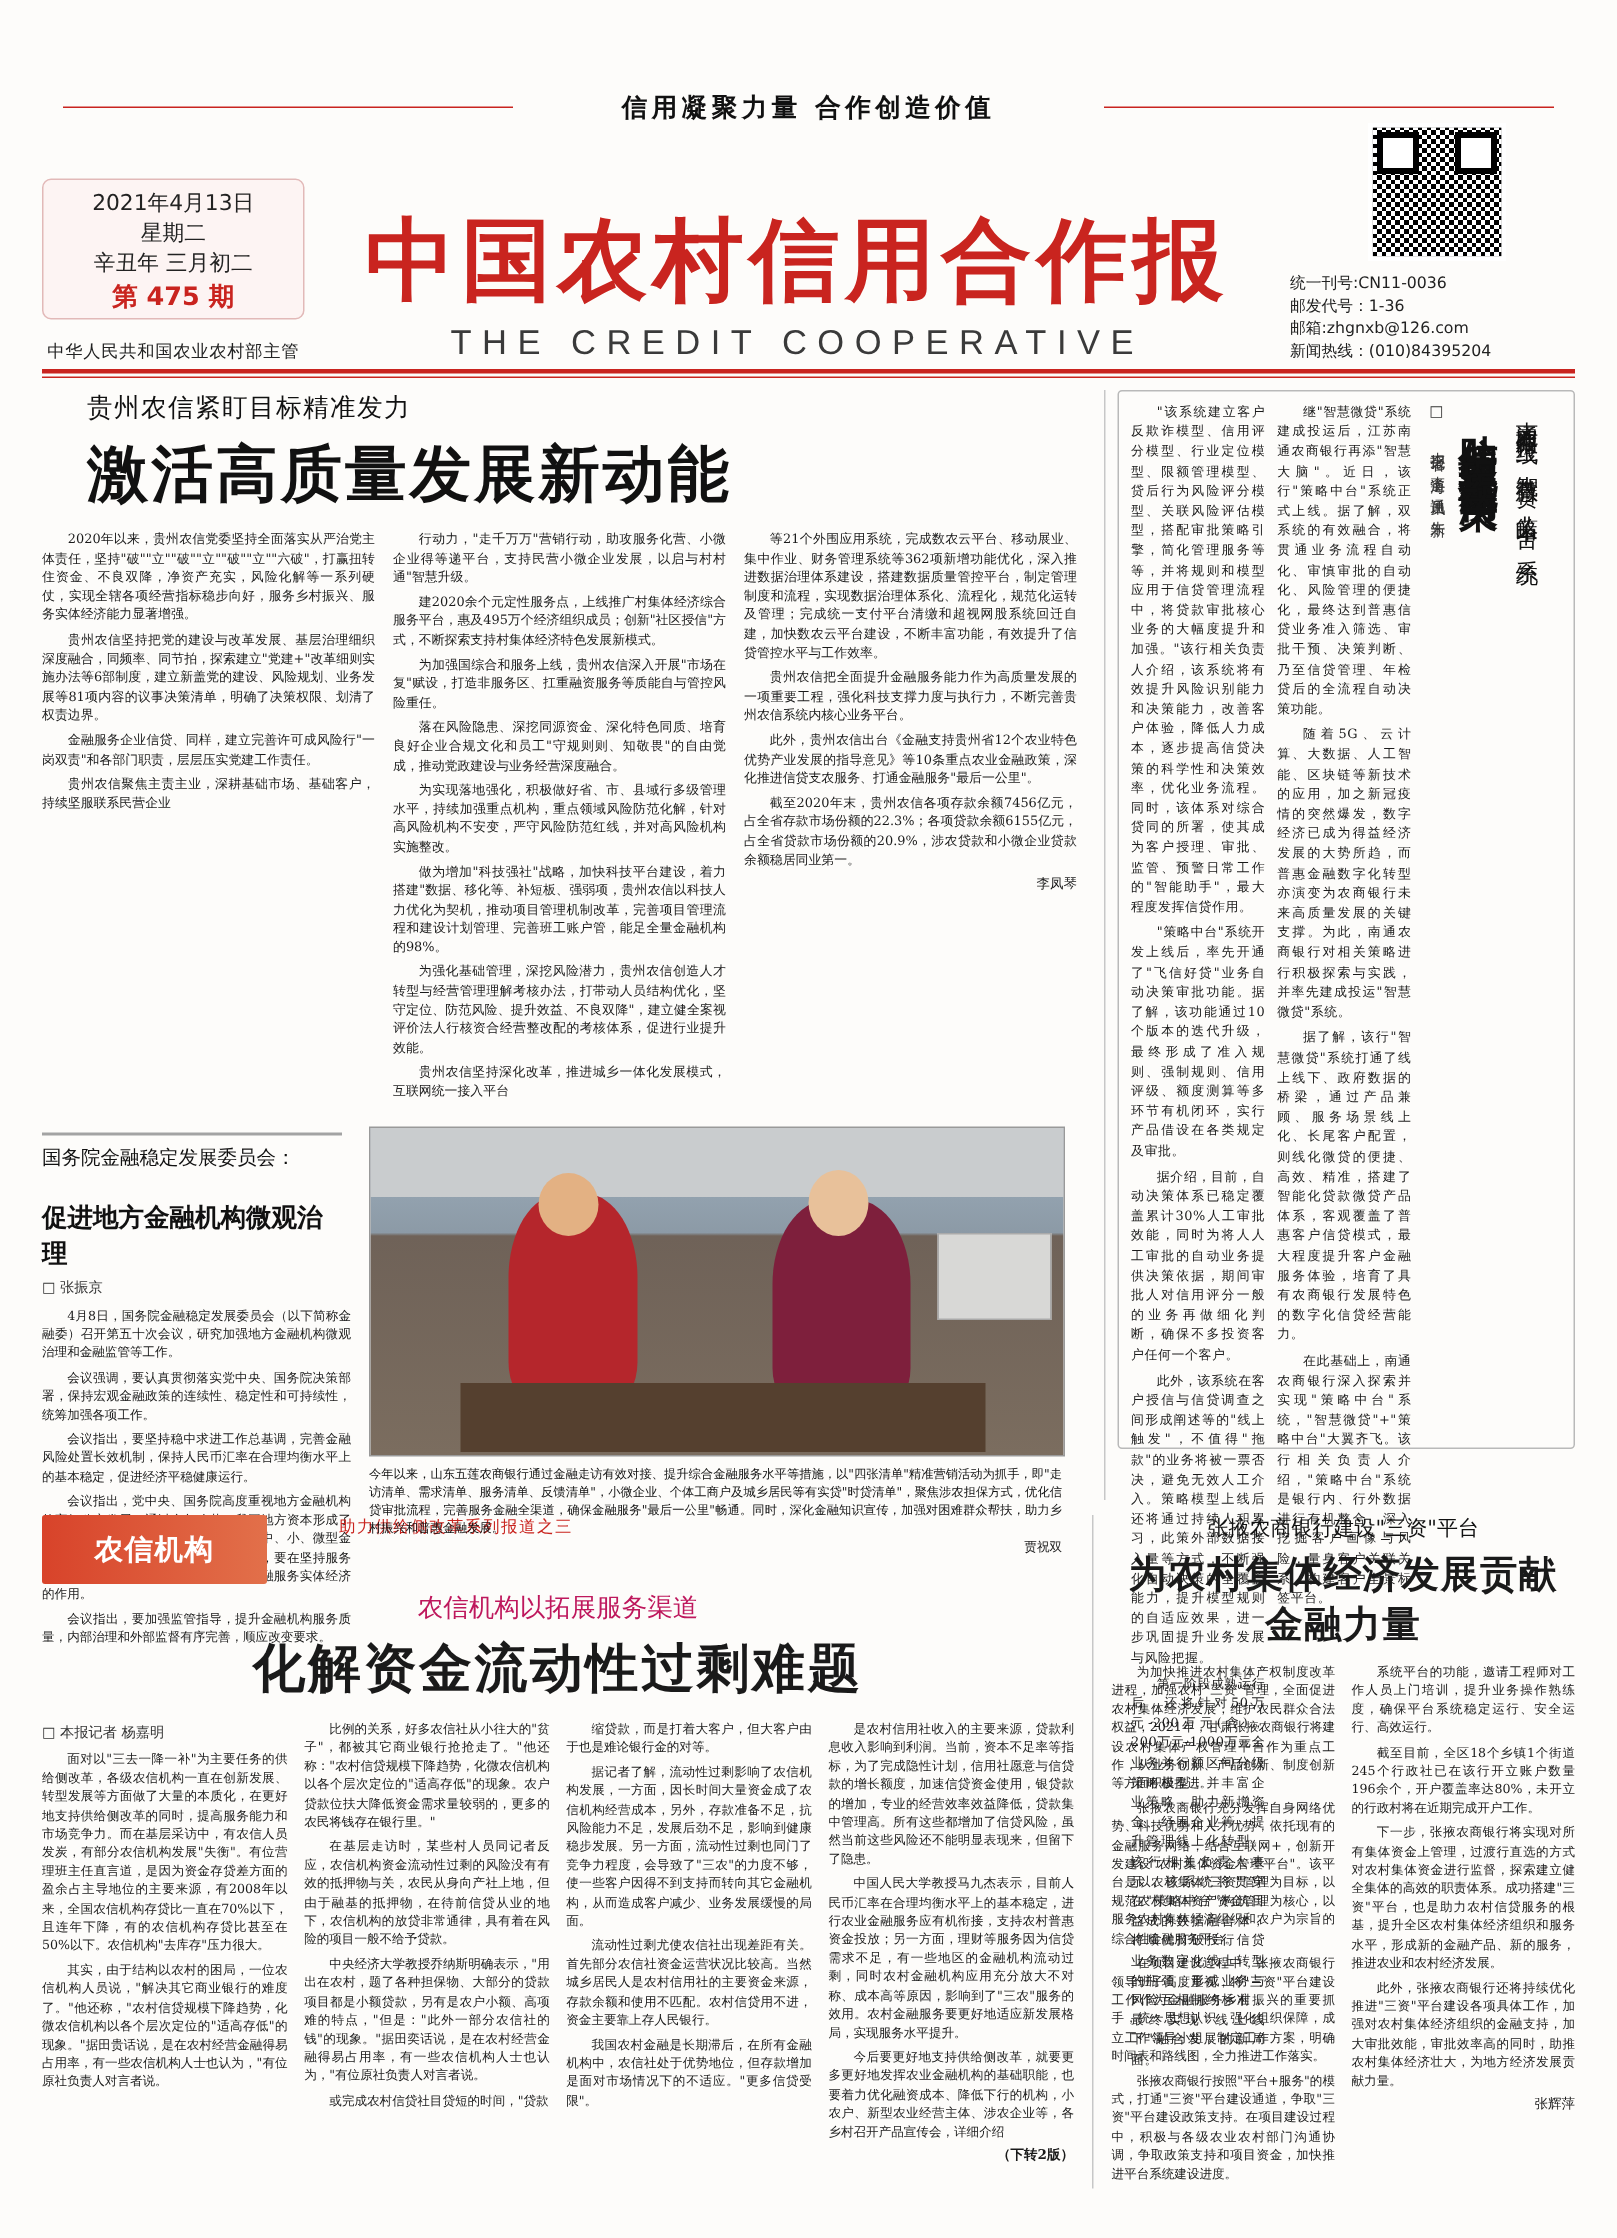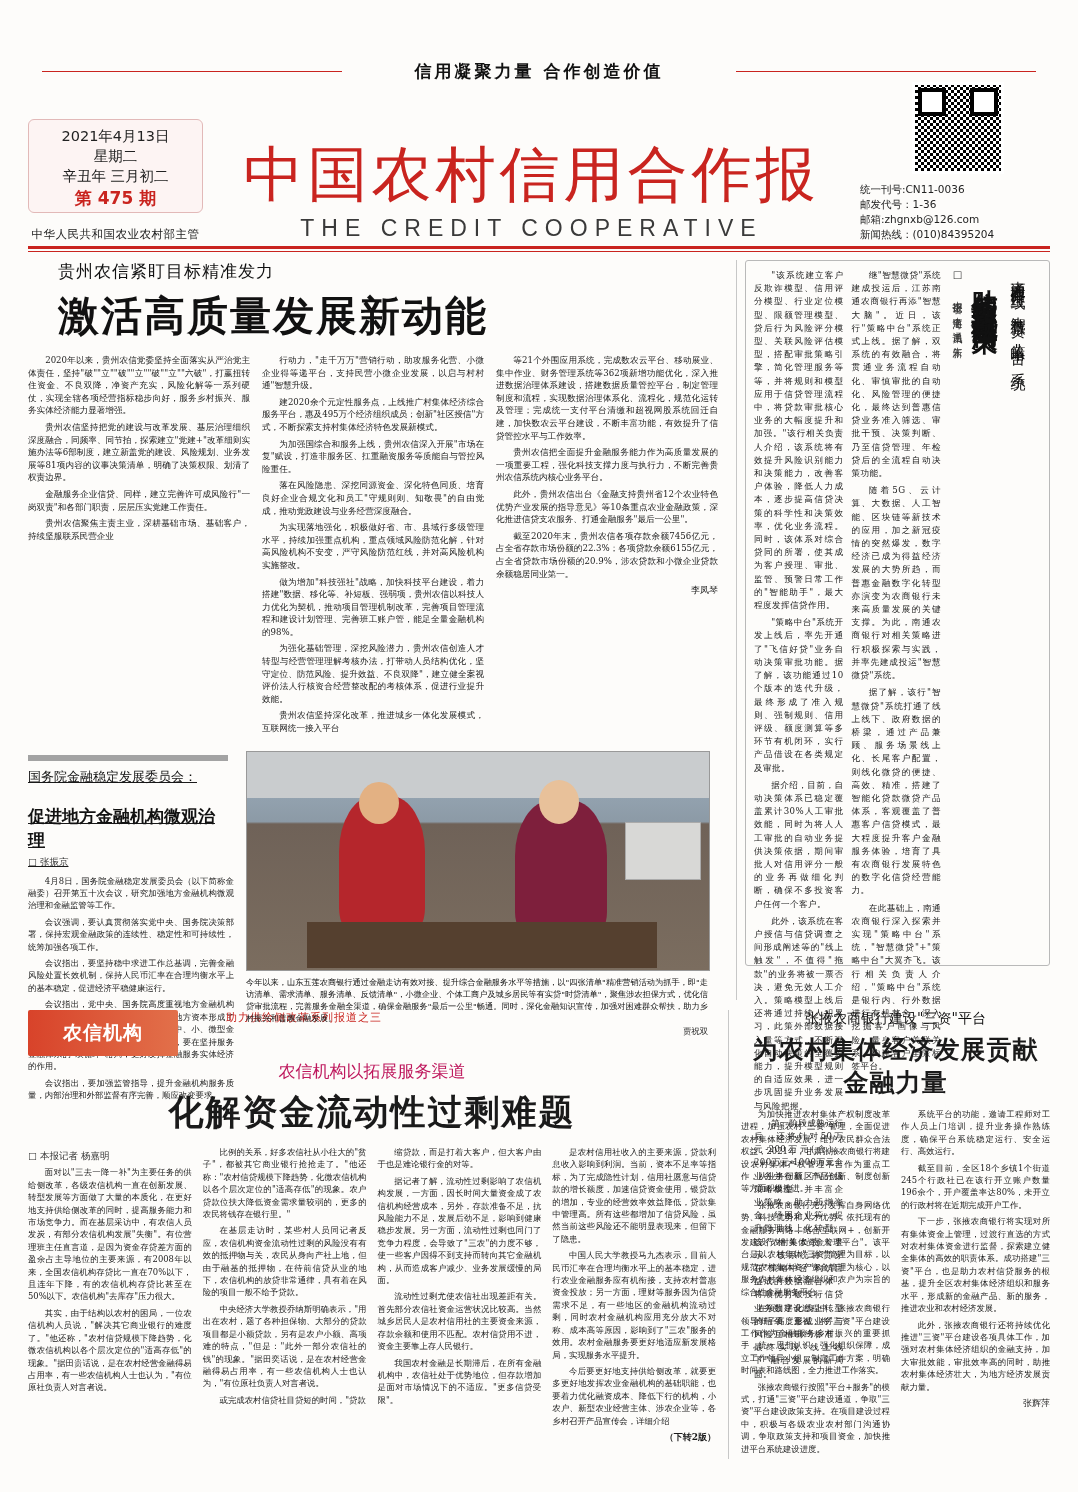--- a/index.html
+++ b/index.html
@@ -36,21 +36,21 @@
   .date-inner{
     border:1px solid #e2b9b8;border-radius:6px;background:#fdf4f3;
     padding:6px 4px 4px;font-size:14.5px;line-height:20px;color:#222;
     font-family:"DejaVu Sans","Liberation Sans",sans-serif;
   }
   .issue{color:#c9241f;font-size:17px;font-weight:bold;margin-top:2px;}
   .supervisor{font-size:11.5px;margin-top:14px;color:#222;letter-spacing:0.5px;}
 
   .title-block{flex:1;text-align:center;padding-top:2px;}
   .paper-title{
-    font-size:60px;font-weight:normal;color:#c9241f;letter-spacing:4px;line-height:70px;
+    font-size:60px;font-weight:bold;color:#c9241f;letter-spacing:4px;line-height:70px;
     font-family:"DejaVu Serif","Liberation Serif",serif;
   }
   .paper-title-en{
     font-size:23px;letter-spacing:7px;color:#3a3a3a;margin-top:6px;
     font-family:"Liberation Sans","DejaVu Sans",sans-serif;
   }
 
   .right-block{width:190px;flex:0 0 190px;text-align:left;padding-top:4px;}
   .qr{
     width:86px;height:86px;margin-left:52px;
@@ -81,21 +81,21 @@
   .lead-kicker{font-size:17px;color:#111;margin-left:30px;letter-spacing:1px;}
   .lead-head{
     font-size:41px;font-weight:bold;letter-spacing:2px;color:#111;margin:6px 0 10px 30px;
   }
 
   .cols3{display:flex;gap:12px;font-size:8.6px;line-height:12.6px;text-align:justify;}
   .cols3 .c{flex:1;}
   .cols3 p{margin:0 0 4px;text-indent:2em;}
   .byline{text-align:right;font-size:9px;margin-top:2px;}
 
-  .sub-head-box{margin-top:10px;border-top:6px solid #a3a3a3;padding-top:6px;width:200px;text-decoration:underline;}
+  .sub-head-box{margin-top:10px;border-top:2px solid #a3a3a3;padding-top:6px;width:200px;}
   .sub-kicker{font-size:13px;color:#111;line-height:19px;}
   .sub-title{font-size:17px;font-weight:bold;color:#111;line-height:24px;margin-top:18px;}
   .sub-author{font-size:9.5px;margin-top:4px;color:#333;}
   .small-col{font-size:8.4px;line-height:12.4px;text-align:justify;margin-top:6px;}
   .small-col p{margin:0 0 4px;text-indent:2em;}
 
   
   .photo-wrap{margin-top:6px;width:462px;margin-left:218px;position:relative;}
   .photo{
     width:462px;height:218px;border:1px solid #999;

